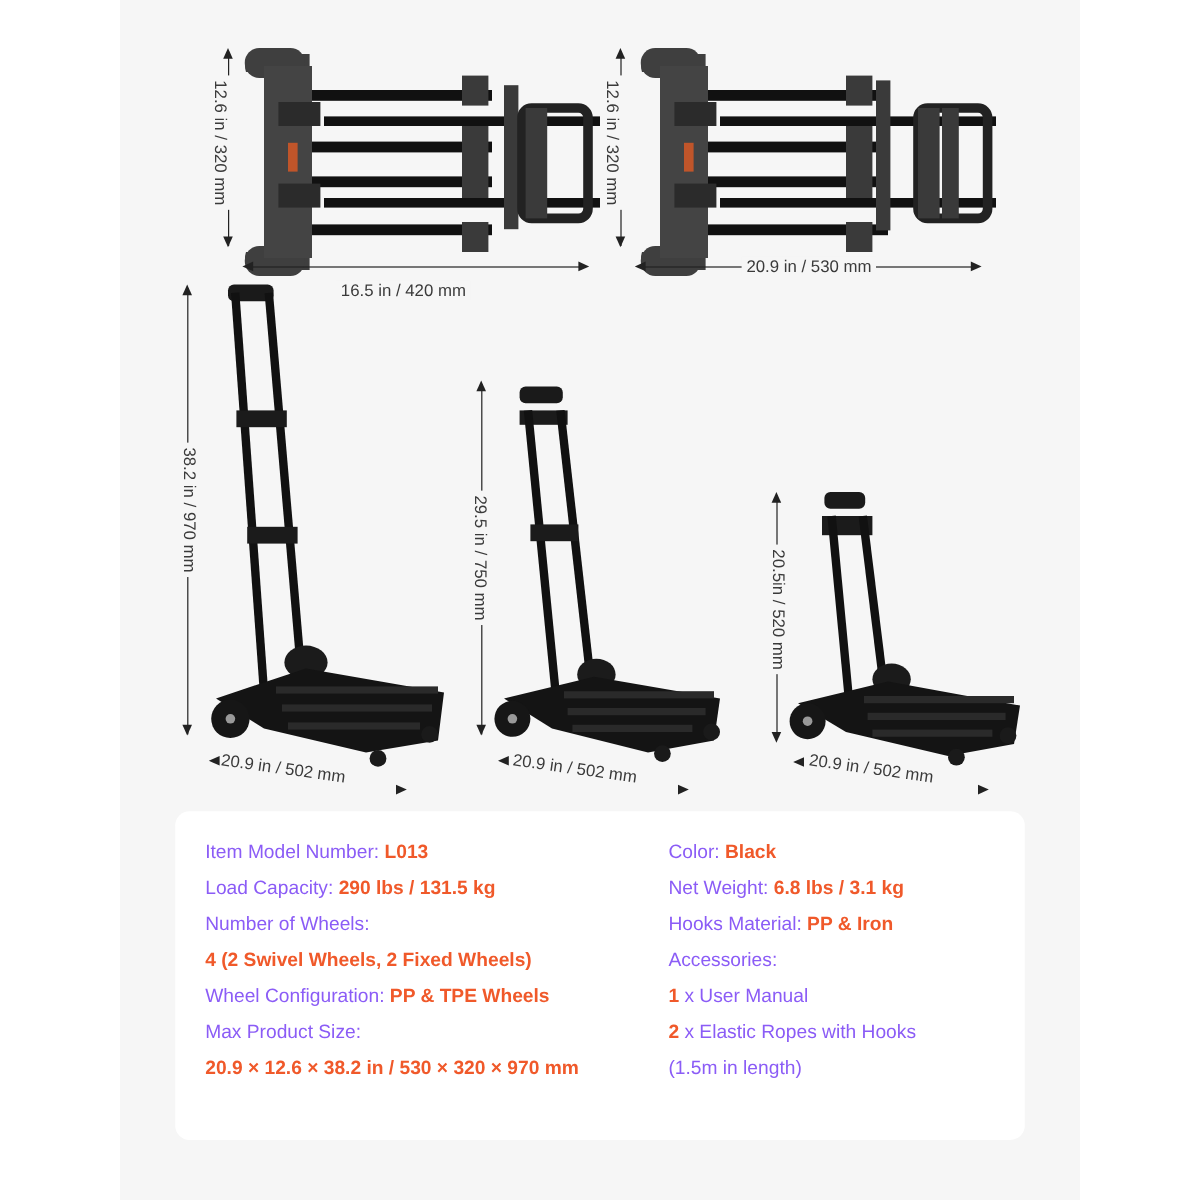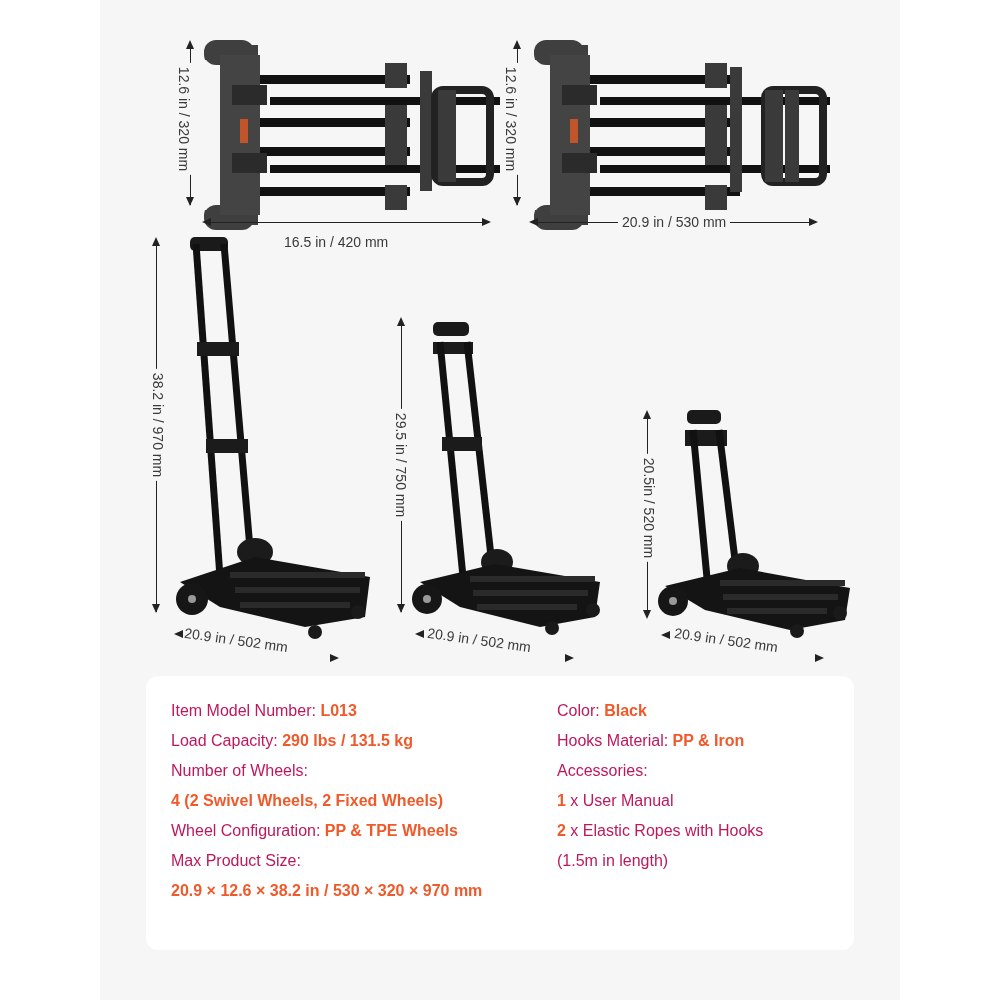--- a/index.html
+++ b/index.html
@@ -22,21 +22,21 @@
   .arr-r { border-top: 4px solid transparent; border-bottom: 4px solid transparent; border-left: 9px solid #222; }
   .arr-u { border-left: 4px solid transparent; border-right: 4px solid transparent; border-bottom: 9px solid #222; }
   .arr-d { border-left: 4px solid transparent; border-right: 4px solid transparent; border-top: 9px solid #222; }
 
   .card {
     position: absolute; left: 146px; top: 676px; width: 708px; height: 274px; background: #ffffff; border-radius: 12px;
   }
   .spec-col { position: absolute; top: 20px; }
   .spec-line { height: 30px; line-height: 30px; font-size: 16px; color: #333; white-space: nowrap; }
   .val { color: #f0592a; font-weight: bold; text-align: center; }
-  .lbl { color: #be185d; margin-top: 20px; }
+  .lbl { color: #8b5cf6; margin-top: 20px; }
 </style>
 </head>
 <body>
 
 <div class="panel"></div>
 
 <div class="abs" style="left:180px;top:35px;width:320px;height:200px;">
   <svg width="320" height="200" viewBox="0 0 320 200" style="position:absolute;left:0;top:0;">
 
     <rect x="80" y="40" width="150" height="9" fill="#111"></rect>
@@ -188,19 +188,20 @@
     <div class="spec-line"><span class="lbl">Load Capacity: </span><span class="val">290 lbs / 131.5 kg</span></div>
     <div class="spec-line"><span class="lbl">Number of Wheels:</span></div>
     <div class="spec-line"><span class="val">4 (2 Swivel Wheels, 2 Fixed Wheels)</span></div>
     <div class="spec-line"><span class="lbl">Wheel Configuration: </span><span class="val">PP &amp; TPE Wheels</span></div>
     <div class="spec-line"><span class="lbl">Max Product Size:</span></div>
     <div class="spec-line"><span class="val">20.9 × 12.6 × 38.2 in / 530 × 320 × 970 mm</span></div>
   </div>
 
   <div class="spec-col" style="left:411px;">
     <div class="spec-line"><span class="lbl">Color: </span><span class="val">Black</span></div>
+    <div class="spec-line"><span class="lbl">Net Weight: </span><span class="val">6.8 lbs / 3.1 kg</span></div>
     <div class="spec-line"><span class="lbl">Hooks Material: </span><span class="val">PP &amp; Iron</span></div>
     <div class="spec-line"><span class="lbl">Accessories:</span></div>
     <div class="spec-line"><span class="val">1</span><span class="lbl"> x User Manual</span></div>
     <div class="spec-line"><span class="val">2</span><span class="lbl"> x Elastic Ropes with Hooks</span></div>
     <div class="spec-line"><span class="lbl">(1.5m in length)</span></div>
   </div>
 </div>
 
 </body></html>

